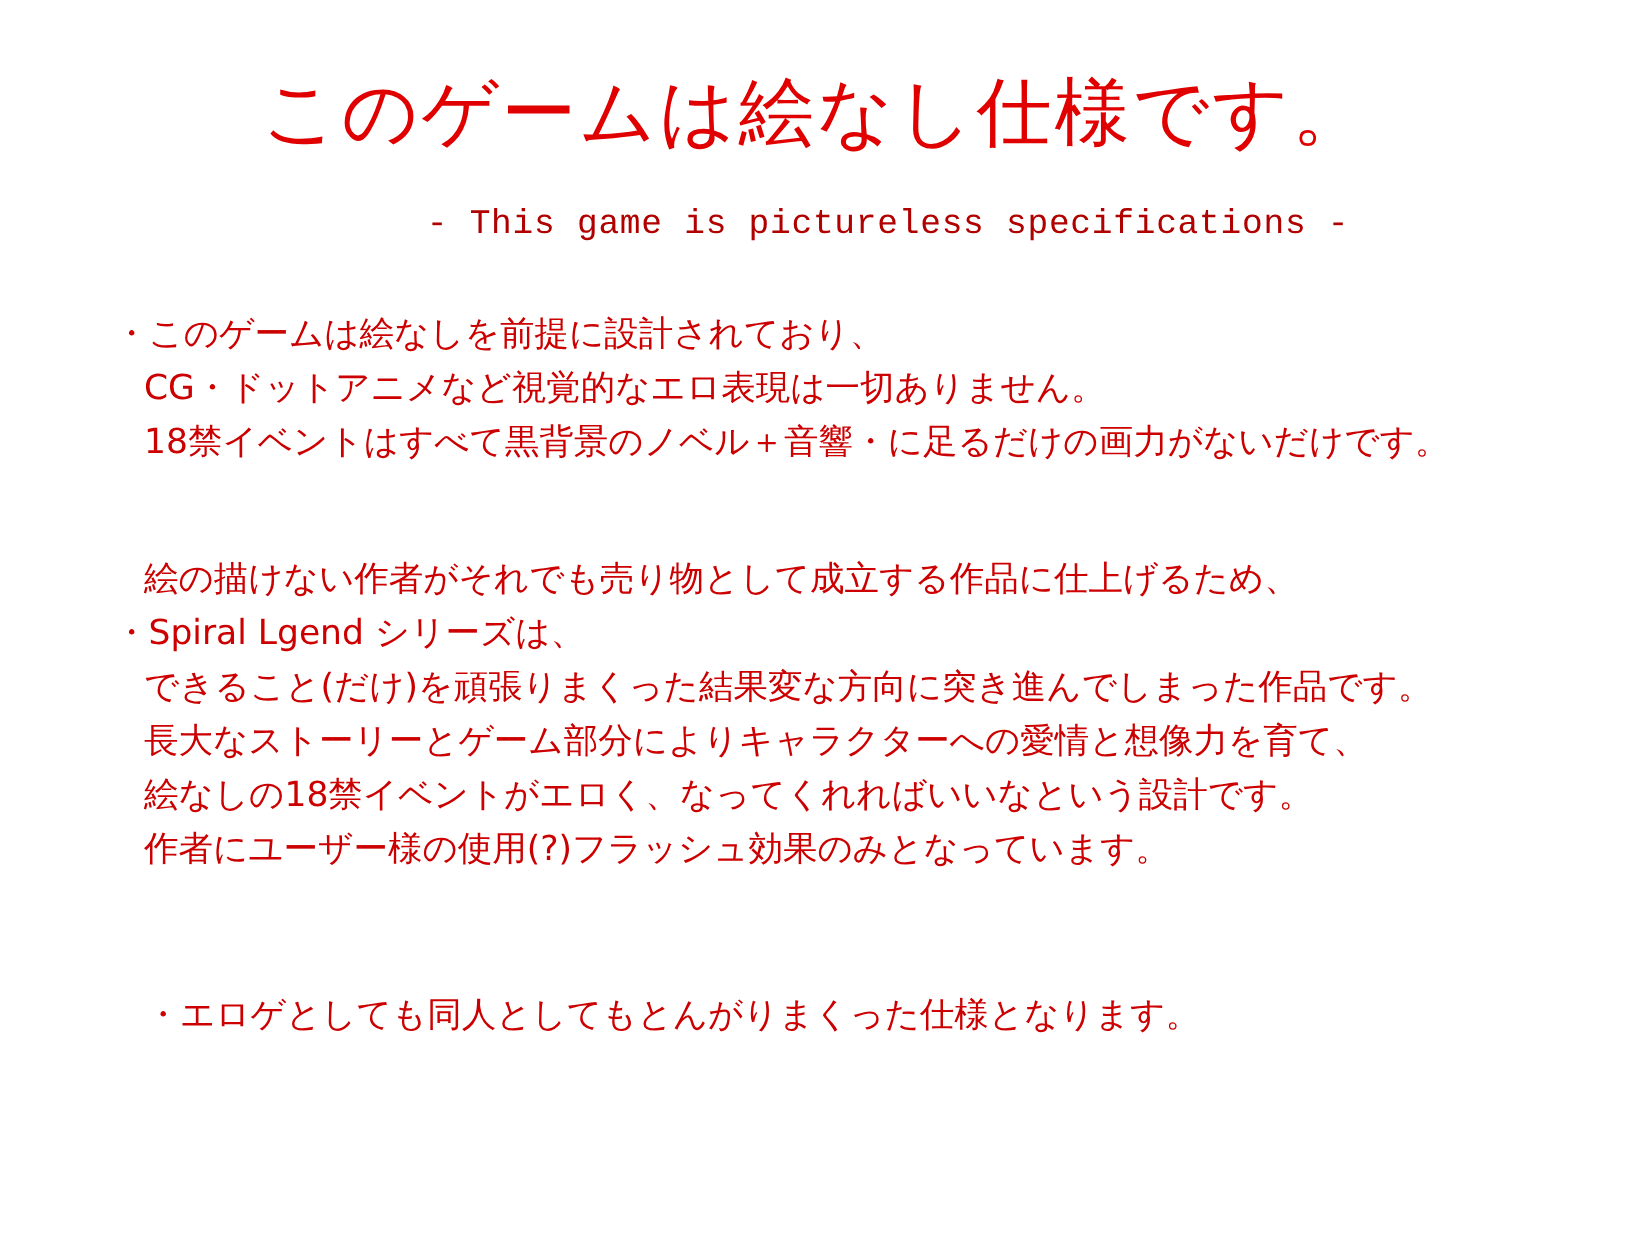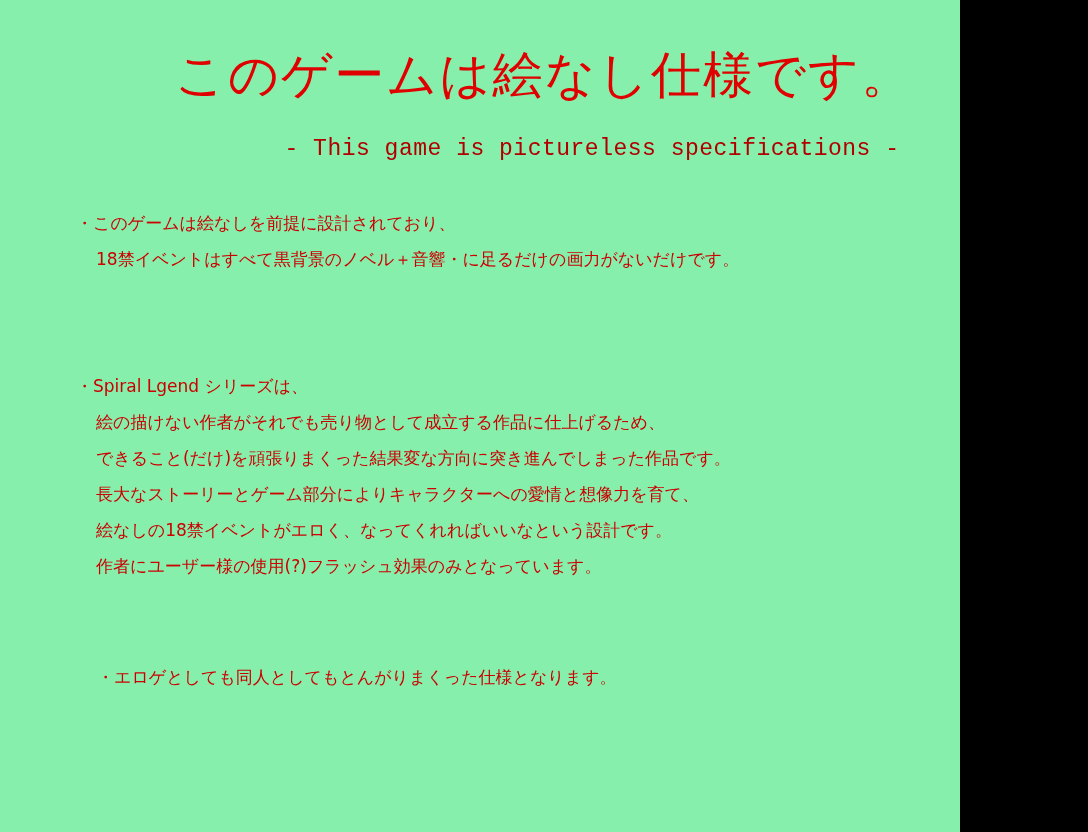--- a/index.html
+++ b/index.html
@@ -9,23 +9,23 @@
   }
   body {
     width: 1088px;
     height: 832px;
     overflow: hidden;
     font-family: "Liberation Serif", "DejaVu Serif", serif;
     color: #cc0000;
   }
   .page {
     position: relative;
-    width: 960px;
+    width: 1088px;
     height: 832px;
-    background: #86efac;
+    background: #ffffff;
   }
   .title {
     position: absolute;
     top: 48px;
     left: 0;
     width: 1088px;
     text-align: center;
     font-size: 50px;
     line-height: 1.1;
     letter-spacing: 2px;
@@ -42,21 +42,21 @@
     font-size: 23px;
     letter-spacing: 0.5px;
     color: #b00000;
     font-family: Liberation Mono, monospace;
     padding-left: 48px;
   }
   .body-block {
     position: absolute;
     left: 76px;
     width: 990px;
-    font-size: 17px;
+    font-size: 23px;
     line-height: 36px;
     color: #cc0000;
     font-family: "DejaVu Sans", "Liberation Sans", sans-serif;
     white-space: nowrap;
   }
   .body-block .line {
     display: block;
   }
   .body-block .line.indent {
     padding-left: 20px;
@@ -72,26 +72,27 @@
 <body>
 
 <div class="page">
 
   <div class="title">このゲームは絵なし仕様です。</div>
 
   <div class="subtitle">- This game is pictureless specifications -</div>
 
   <div class="body-block" id="block-1">
     <span class="line bullet-line">・このゲームは絵なしを前提に設計されており、</span>
+    <span class="line indent">CG・ドットアニメなど視覚的なエロ表現は一切ありません。</span>
     <span class="line indent">18禁イベントはすべて黒背景のノベル＋音響・に足るだけの画力がないだけです。</span>
   </div>
 
   <div class="body-block" id="block-2">
+    <span class="line indent">絵の描けない作者がそれでも売り物として成立する作品に仕上げるため、</span>
     <span class="line bullet-line">・Spiral Lgend シリーズは、</span>
-    <span class="line indent">絵の描けない作者がそれでも売り物として成立する作品に仕上げるため、</span>
     <span class="line indent">できること(だけ)を頑張りまくった結果変な方向に突き進んでしまった作品です。</span>
     <span class="line indent">長大なストーリーとゲーム部分によりキャラクターへの愛情と想像力を育て、</span>
     <span class="line indent">絵なしの18禁イベントがエロく、なってくれればいいなという設計です。</span>
     <span class="line indent">作者にユーザー様の使用(?)フラッシュ効果のみとなっています。</span>
   </div>
 
   <div class="body-block" id="block-3">
     <span class="line bullet-line">・エロゲとしても同人としてもとんがりまくった仕様となります。</span>
   </div>
 

